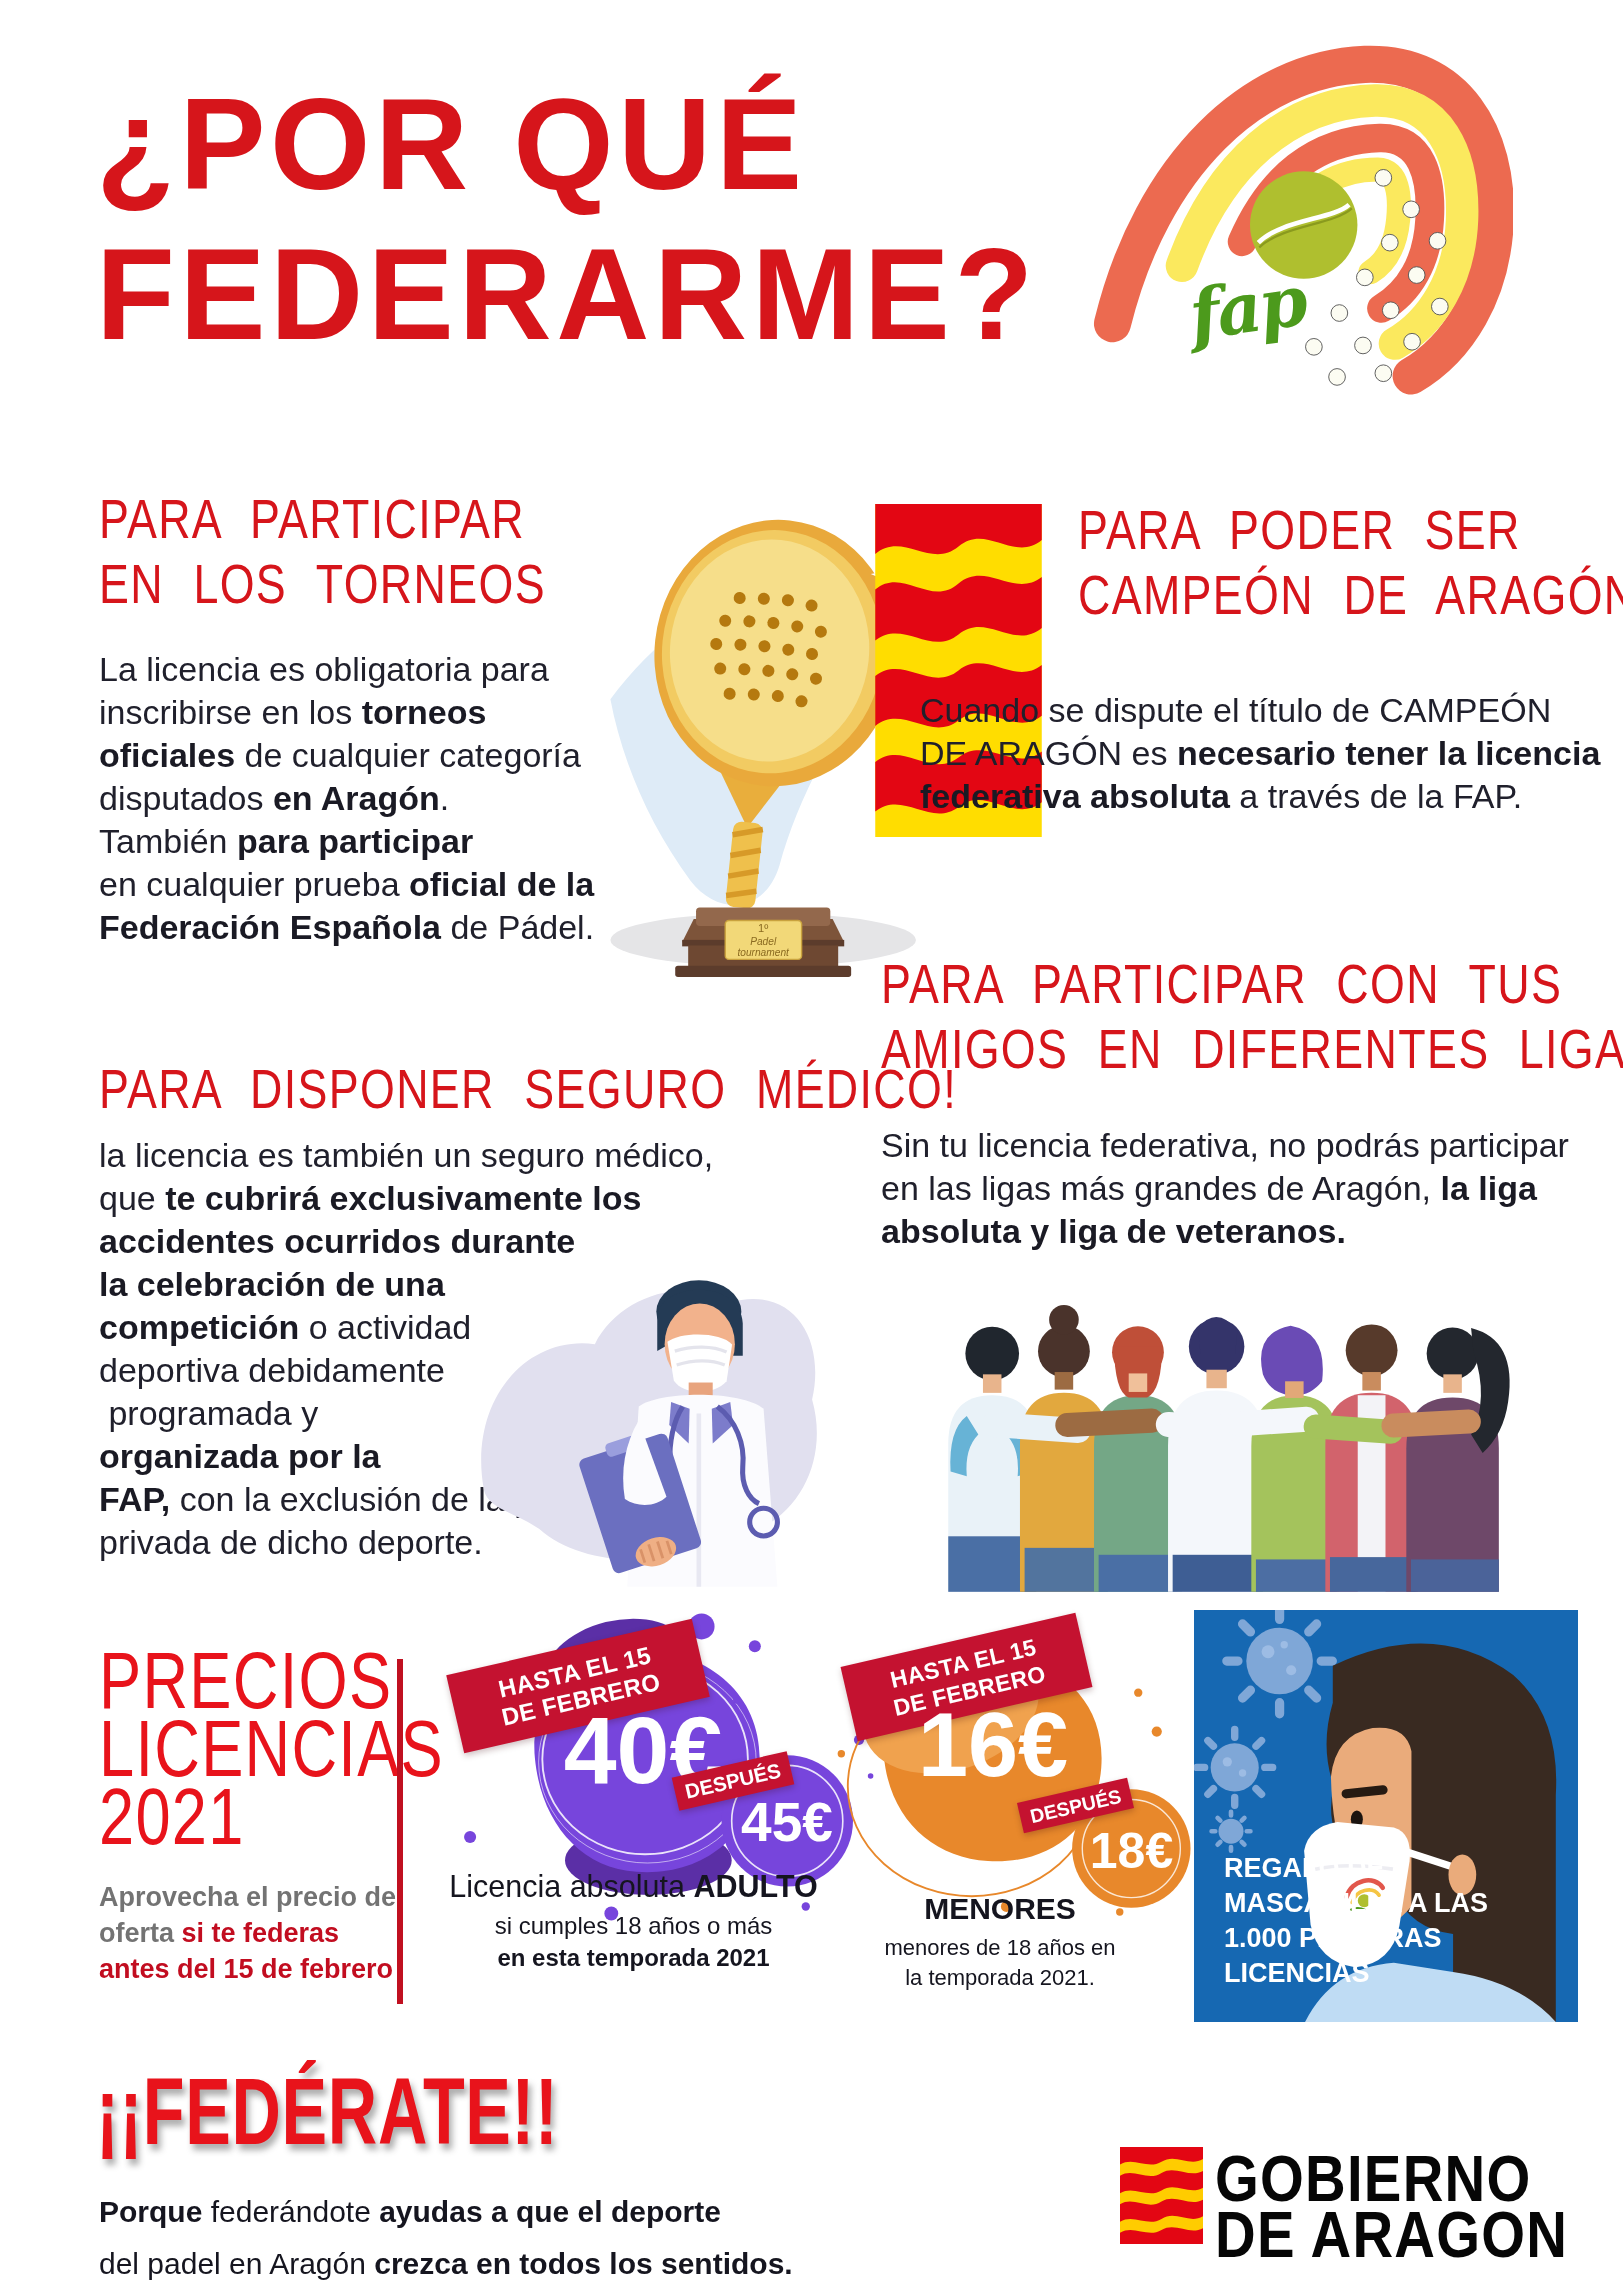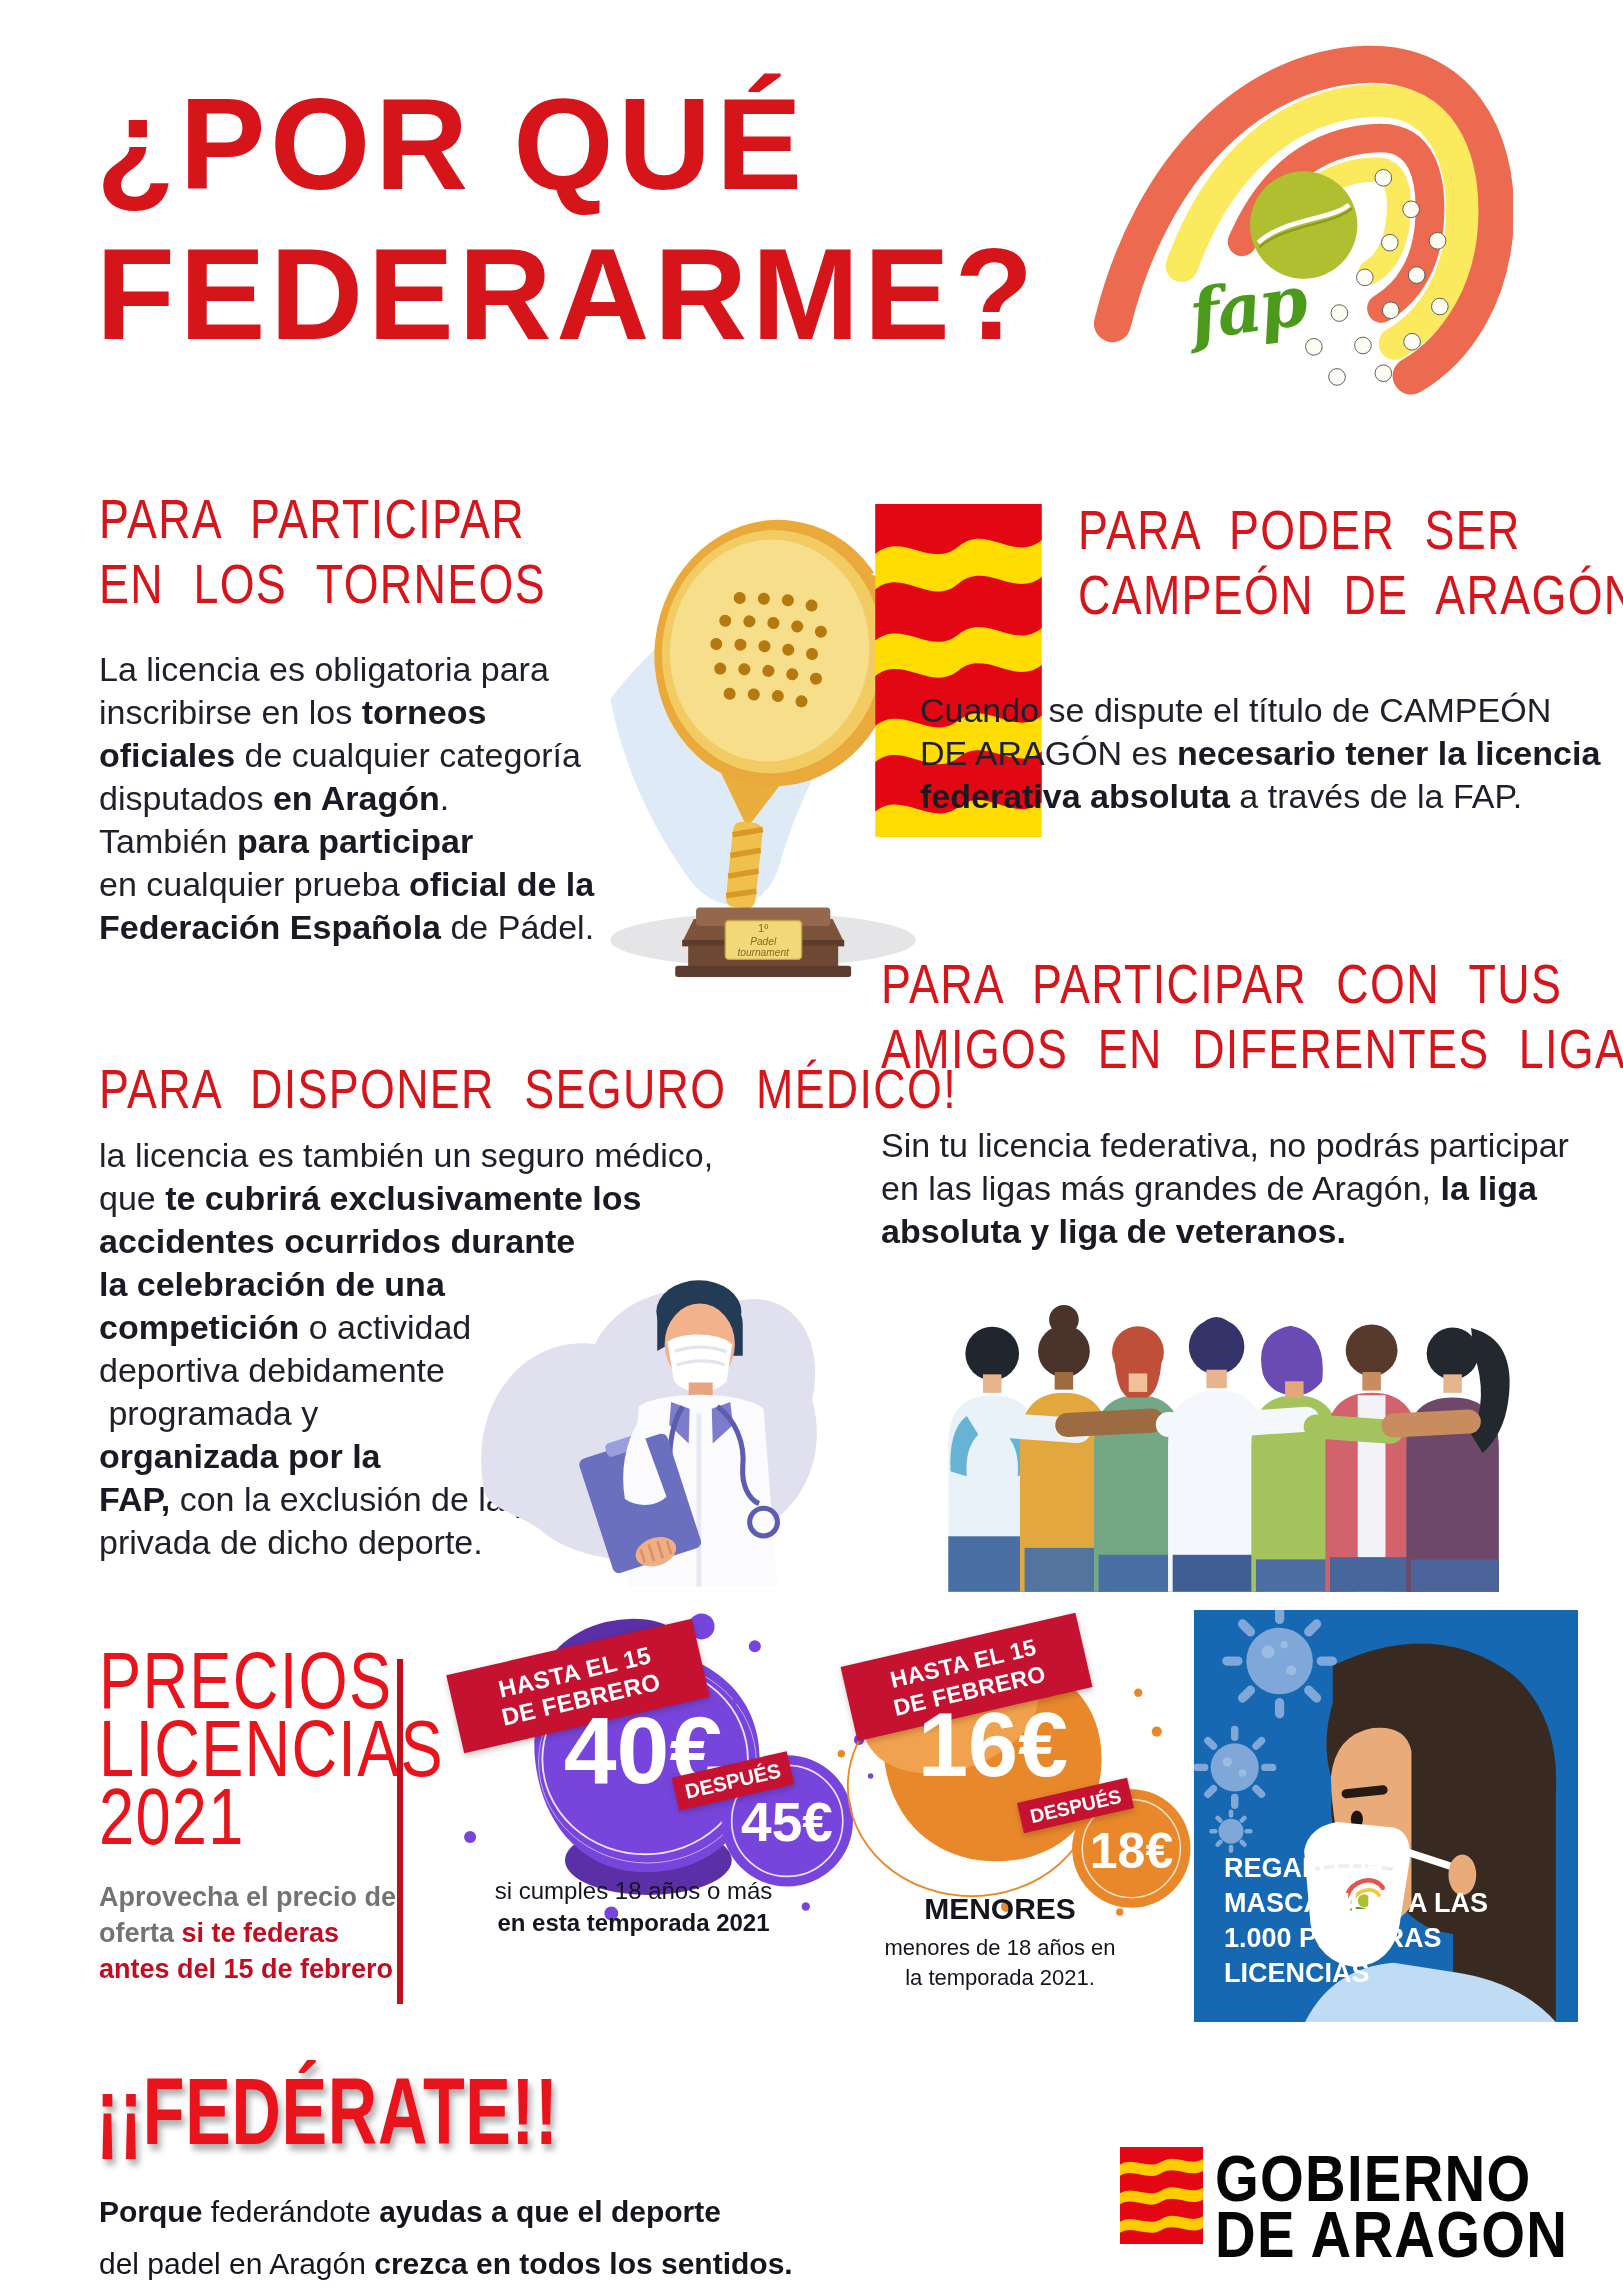--- a/index.html
+++ b/index.html
@@ -271,20 +271,21 @@
       <div>HASTA EL 15</div>
       <div>DE FEBRERO</div>
     </div>
     <div class="price-num" style="left:99px;top:109px;width:208px;font-size:95px;">40€</div>
     <div class="ribbon rib-small" style="left:234px;top:177px;width:118px;height:34px;transform:rotate(-13deg);">
       <div>DESPUÉS</div>
     </div>
     <div class="price-num" style="left:295px;top:203px;width:104px;font-size:55px;">45€</div>
   </div>
   <div class="caption" style="left:416px;top:1869px;width:435px;">
+    <div class="cap-main">Licencia absoluta <b>ADULTO</b></div>
     <div class="cap-sub" style="margin-top:8.3px;">si cumples 18 años o más</div>
     <div class="cap-sub" style="margin-top:4px;font-weight:bold;">en esta temporada 2021</div>
   </div>
 
   <div class="price-wrap" style="left:833px;top:1601px;width:370px;height:324px;">
     <svg width="370" height="324" viewBox="0 0 800 700">
       <ellipse cx="300" cy="400" rx="268" ry="238" fill="none" stroke="#E8882B" stroke-width="4"></ellipse>
       <path d="M 110 335 C 95 205 215 115 355 122 C 500 130 590 225 580 360 C 570 495 465 570 335 562 C 215 555 122 470 110 335 Z" fill="#E8882B"></path>
       <ellipse cx="255" cy="235" rx="195" ry="130" fill="#F0A24E" transform="rotate(-18 255 235)"></ellipse>
       <circle cx="645" cy="535" r="128" fill="#E8882B"></circle>

